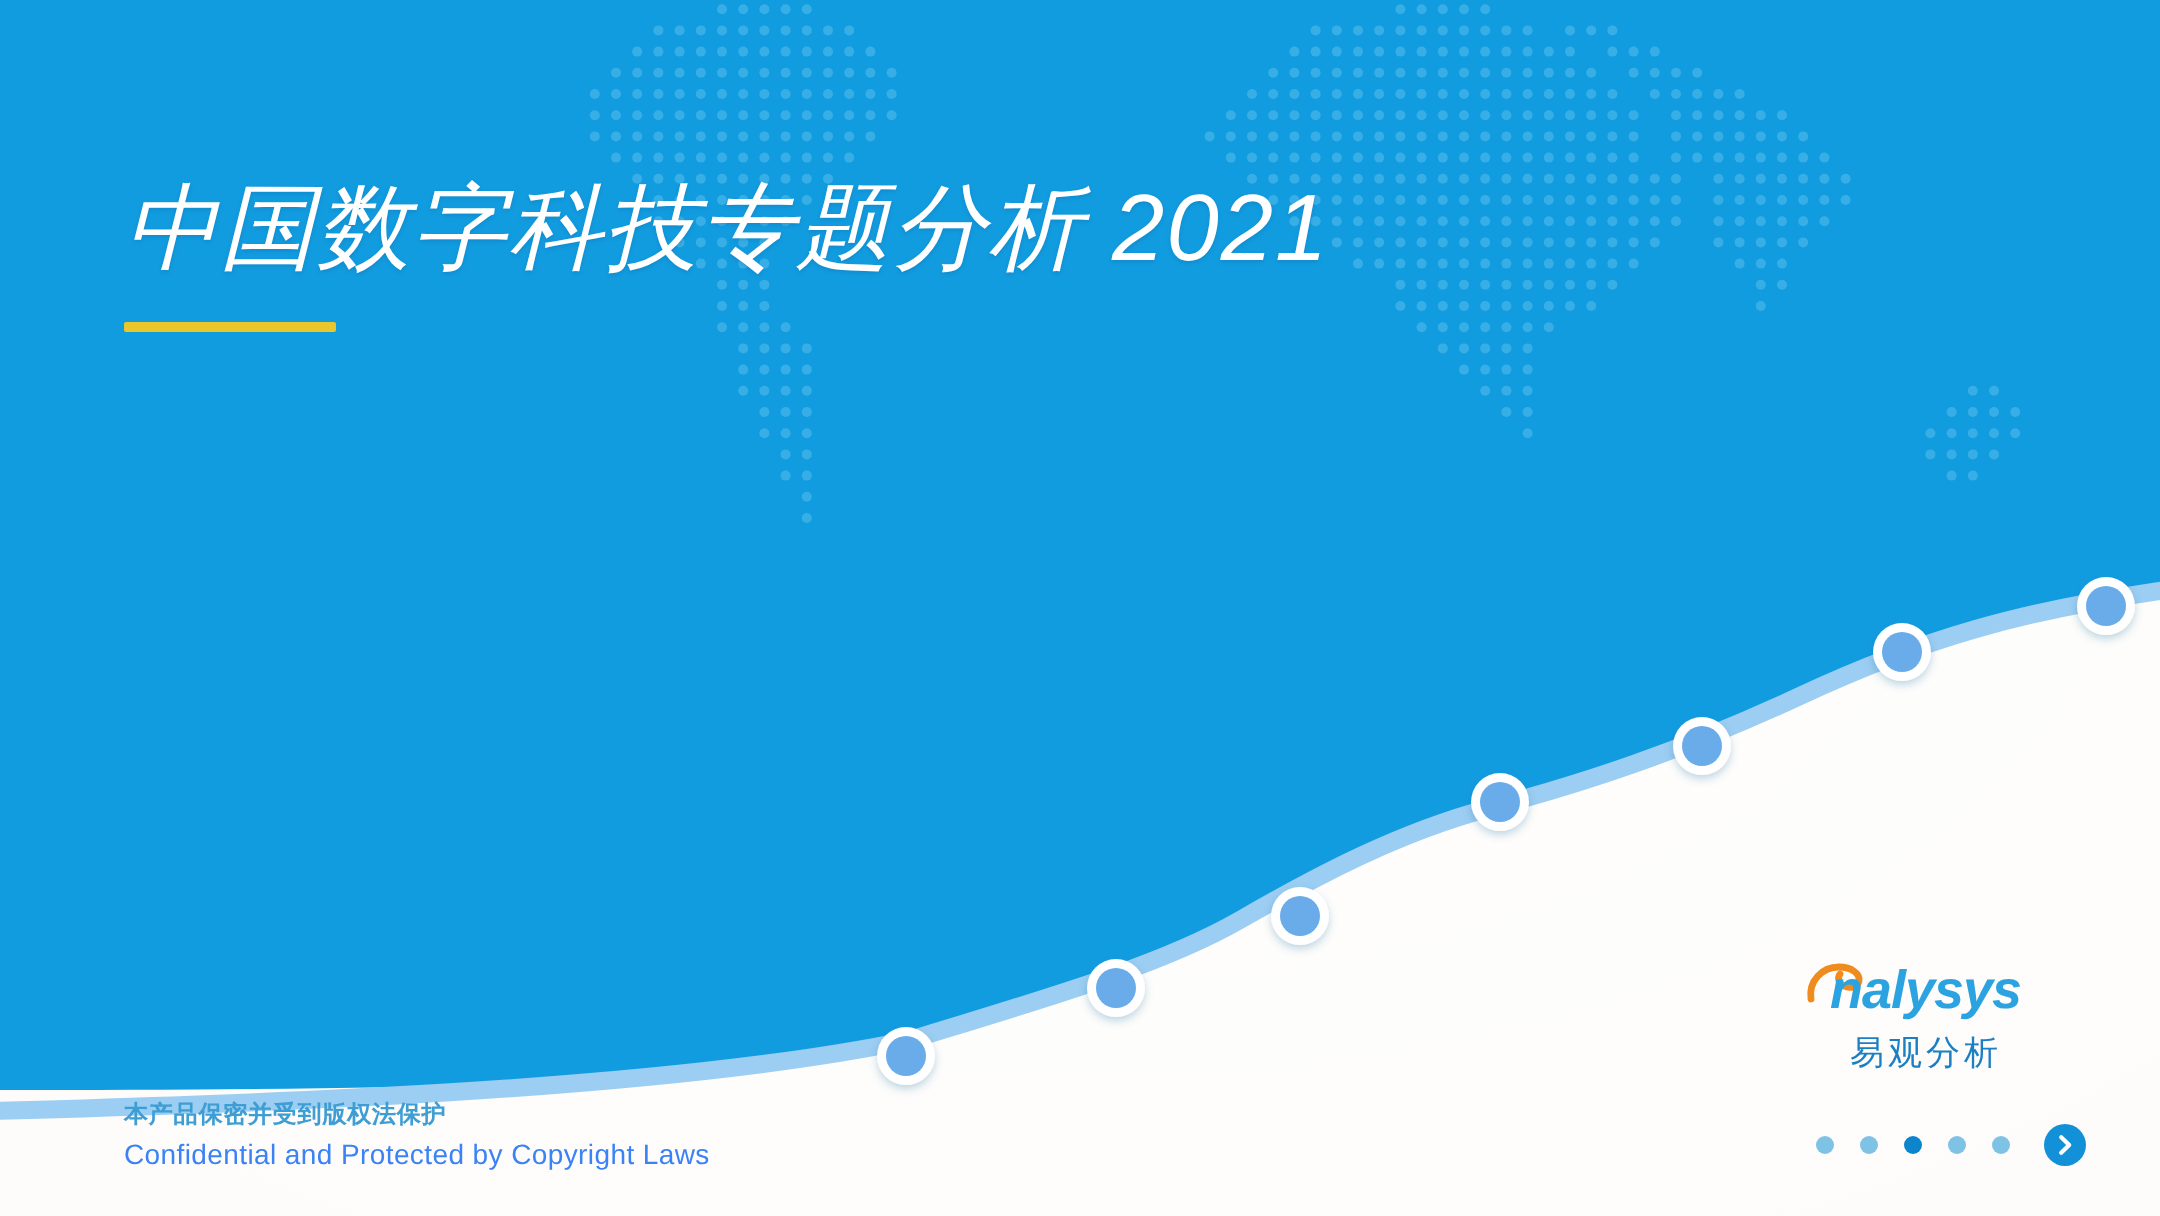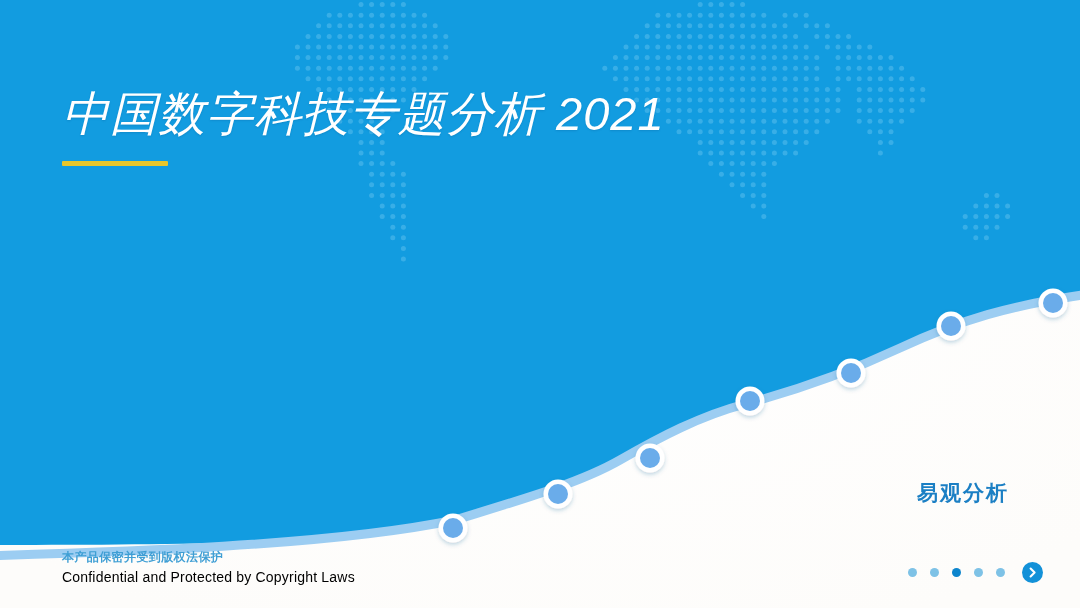--- a/index.html
+++ b/index.html
@@ -57,21 +57,21 @@
     font-size: 12px;
     font-weight: bold;
     line-height: 18px;
     letter-spacing: .4px;
     color: #3e9ed4;
   }
   #footer-en {
     font-size: 14px;
     line-height: 22px;
     letter-spacing: .2px;
-    color: #000000;
+    color: #3b82f6;
   }
   
   #logo-block {
     position: absolute;
     left: 893px;
     top: 478px;
     width: 140px;
     text-align: center;
   }
   #logo-wordmark-wrap {
@@ -89,22 +89,22 @@
     color: #2aa3e0;
     line-height: 34px;
   }
   #logo-swoosh {
     position: absolute;
     left: 8px;
     top: 0px;
   }
   #logo-cn {
     margin-top: 2px;
-    font-size: 21px;
-    font-weight: bold;
+    font-size: 17px;
+    font-weight: normal;
     letter-spacing: 2px;
     color: #1b7fc4;
     line-height: 26px;
   }
   
   #pager {
     position: absolute;
     left: 908px;
     top: 562px;
     display: flex;
@@ -1239,20 +1239,26 @@
     <div id="title-text">中国数字科技专题分析 2021</div>
     <div id="title-rule"></div>
   </div>
 
   <div id="footer-note">
     <div id="footer-cn">本产品保密并受到版权法保护</div>
     <div id="footer-en">Confidential and Protected by Copyright Laws</div>
   </div>
 
   <div id="logo-block">
+    <div id="logo-wordmark-wrap">
+      <svg id="logo-swoosh" width="34" height="34" viewBox="0 0 34 34">
+        <path d="M4.5,21.5 C3.2,12.5 10,5.5 18.5,5.5 C25,5.5 29,9 28.5,12.5 C28,15.5 24,16.5 21,15 C18.5,13.8 17.5,11 19,9" fill="none" stroke="#f08c1e" stroke-width="3.4" stroke-linecap="round"></path>
+      </svg>
+      <span id="logo-wordmark">nalysys</span>
+    </div>
     <div id="logo-cn">易观分析</div>
   </div>
 
   <div id="pager">
     <div class="pager-dot"></div>
     <div class="pager-dot"></div>
     <div class="pager-dot active"></div>
     <div class="pager-dot"></div>
     <div class="pager-dot"></div>
     <div id="pager-next">

